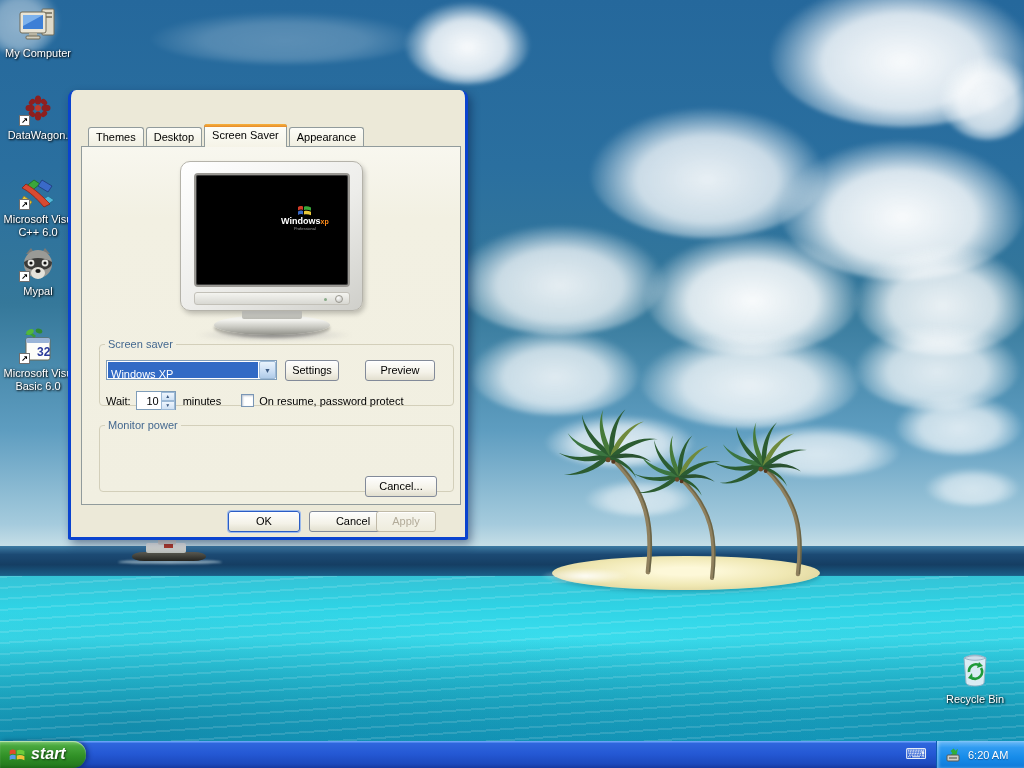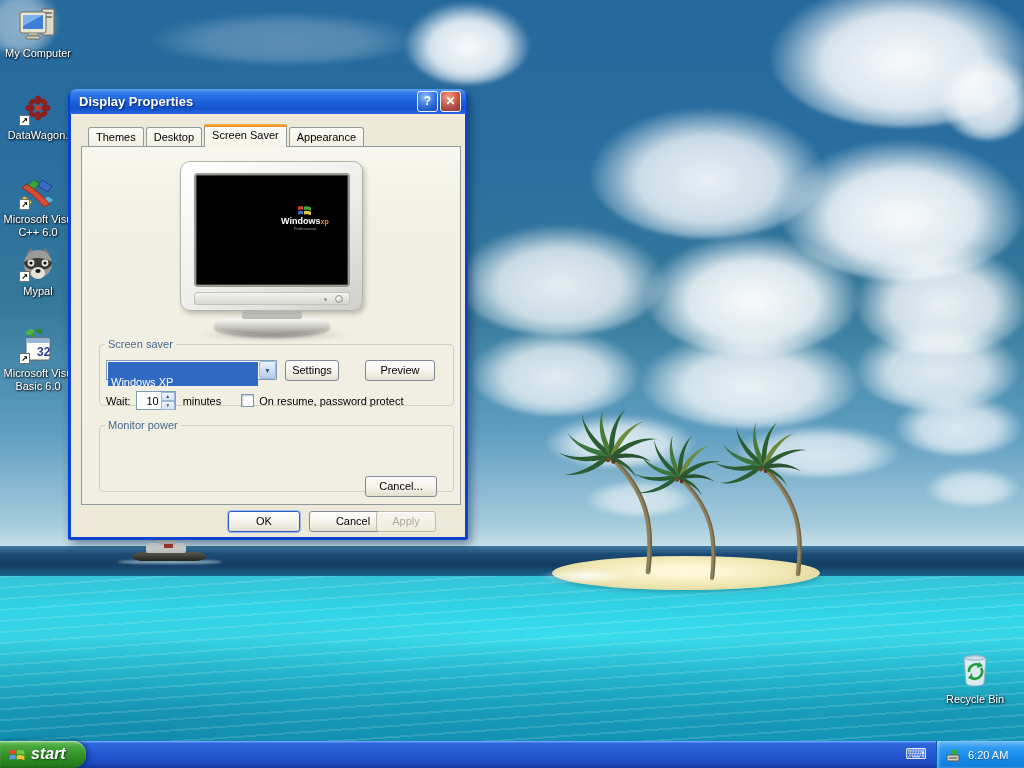--- a/index.html
+++ b/index.html
@@ -104,21 +104,21 @@
   .xplogo .p { font-size:4px; color:#999; }
 
   
   fieldset { position:absolute; border:1px solid #d3cfba; border-radius:4px; }
   fieldset legend { font-size:11px; color:#44688f; padding:0 3px; margin-left:5px; }
   .gb-saver { left:17px; top:191px; width:355px; height:68px; }
   .gb-power { left:17px; top:272px; width:355px; height:73px; }
 
   .combo { position:absolute; left:6px; top:10px; width:171px; height:20px; background:#fff;
     border:1px solid #7f9db9; display:flex; cursor:pointer; }
-  .combo .sel { flex:1; background:#316ac5; color:#fff; font-size:11px; line-height:17px; padding:12px 3px; margin:1px; }
+  .combo .sel { flex:1; background:#316ac5; color:#fff; font-size:11px; line-height:17px; padding:4px 3px; margin:1px; }
   .combo .arrow { width:17px; background:linear-gradient(180deg,#e9f3fc,#c9ddf3 60%,#b0cbe8); border:1px solid #9cb9d6;
     border-radius:2px; color:#3c5a82; font-size:7px; text-align:center; line-height:17px; }
 
   .xbtn { position:absolute; height:21px; background:linear-gradient(180deg,#fefefe,#f4f2e8 60%,#e2dfcf);
     border:1px solid #828a99; border-radius:3px; font-size:11px; color:#000; text-align:center; line-height:19px; cursor:pointer;
     box-shadow:inset 0 1px 0 #fff; }
   .xbtn.default { border-color:#2a5cc4; box-shadow:0 0 0 1px #9cbaec, inset 0 1px 0 #fff; }
   .xbtn.disabled { color:#b2ab99; border-color:#c0baa8; background:linear-gradient(180deg,#f7f6ef,#eeecdd); cursor:default; }
 
   .waitrow { position:absolute; left:6px; top:41px; height:19px; display:flex; align-items:center; font-size:11px; }
@@ -300,25 +300,20 @@
           <path d="M26,18 A7,7 0 0 1 17,28"></path>
       </g>
       <path d="M24,12 L28,16 L22,18 Z" fill="#1f9b3a"></path>
       <path d="M18,30 L13,28 L17,23 Z" fill="#1f9b3a"></path>
     </svg>
   </div>
   <div class="lbl">Recycle Bin</div>
 </div>
 
 <div class="dlg">
-  <div class="titlebar">
-    <span class="t">Display Properties</span>
-    <span class="wbtn help">?</span>
-    <span class="wbtn close">✕</span>
-  </div>
 
   <div class="tabs">
     <div class="tab">Themes</div>
     <div class="tab">Desktop</div>
     <div class="tab active">Screen Saver</div>
     <div class="tab">Appearance</div>
   </div>
 
   <div class="page">
 

